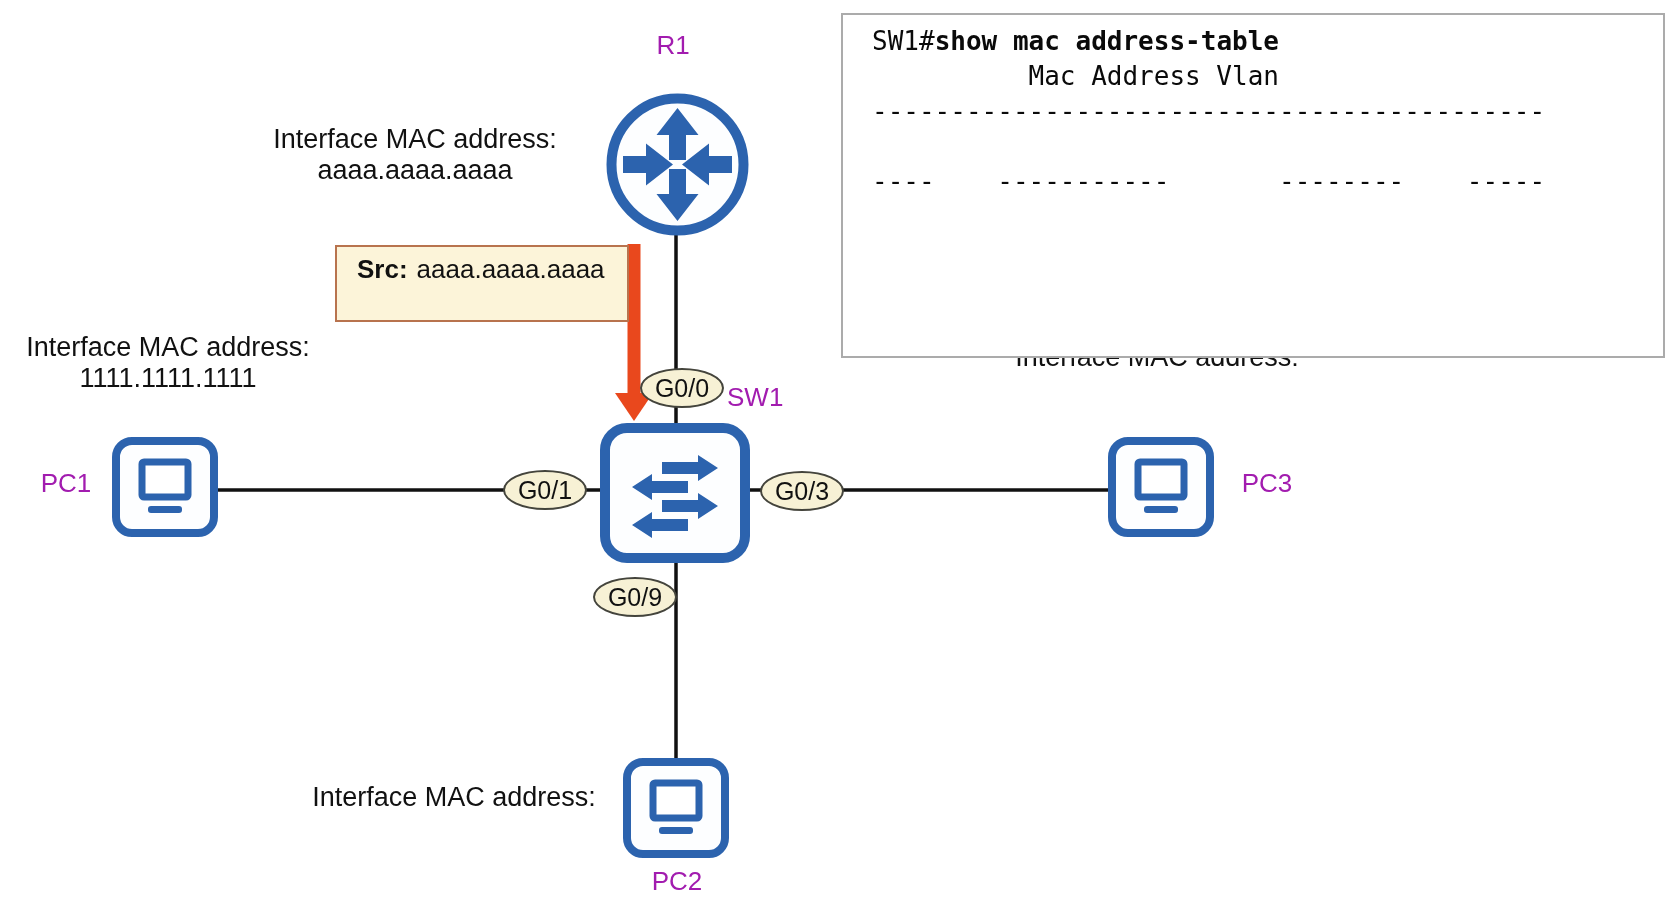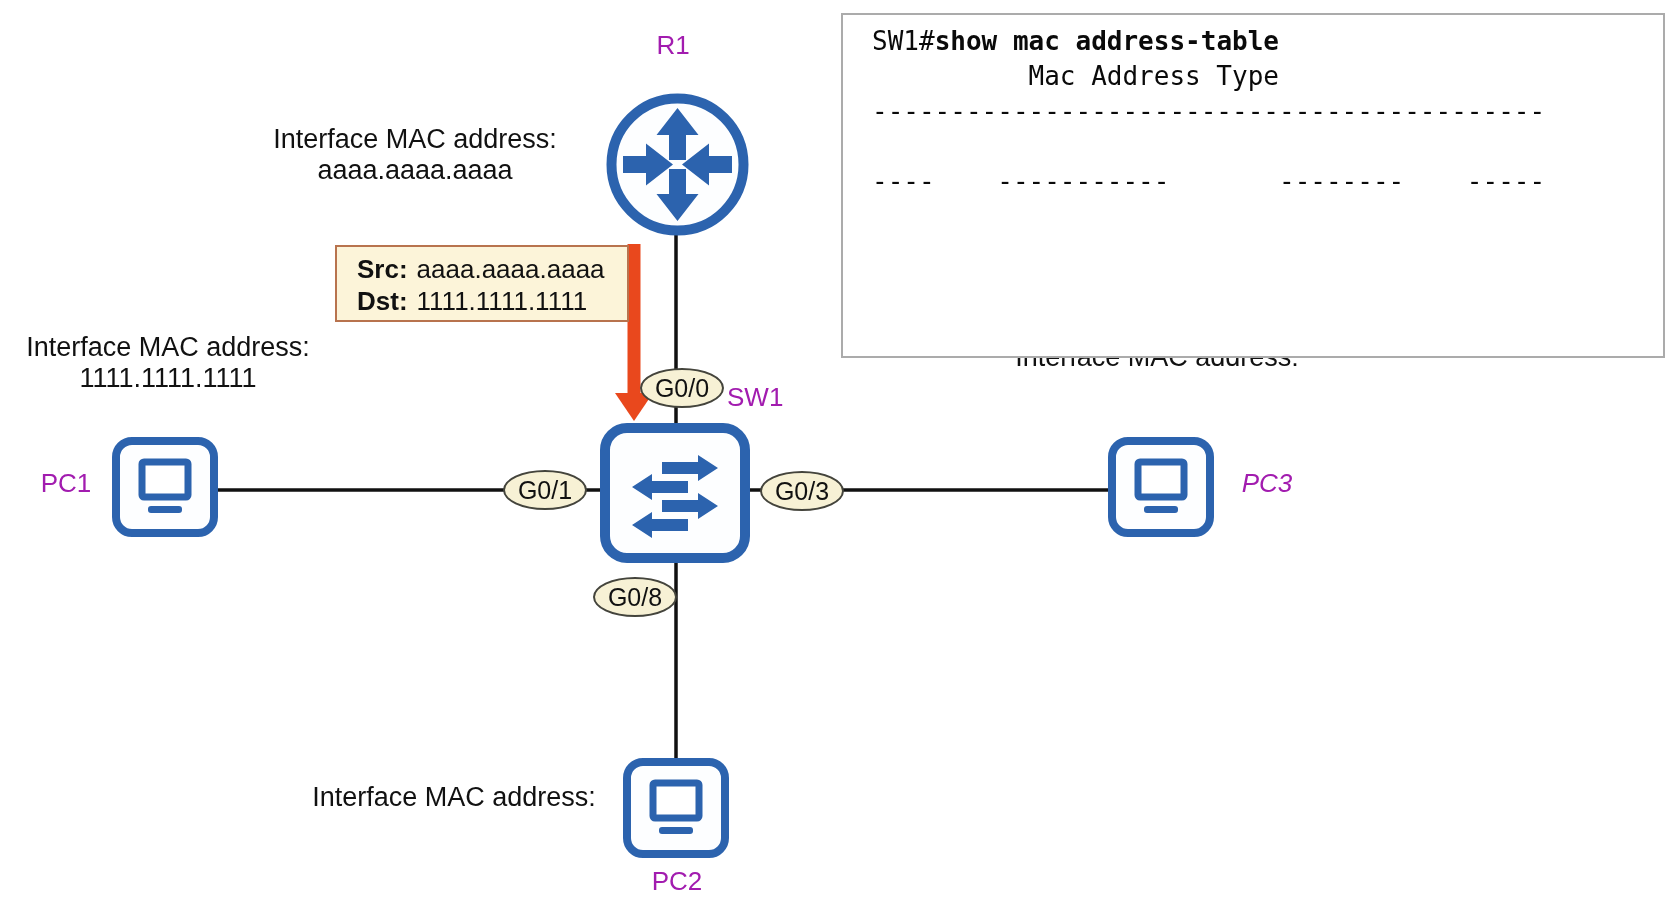--- a/index.html
+++ b/index.html
@@ -69,35 +69,34 @@
     <polygon fill="var(--device-blue,#2c63ae)" points="68,72.5 41,51.5 41,64 18,64 18,81 41,81 41,93.5"></polygon>
     <polygon fill="var(--device-blue,#2c63ae)" points="77,72.5 104,51.5 104,64 127,64 127,81 104,81 104,93.5"></polygon>
   </svg>
   <div class="mac-note" style="left:195px;top:124px;width:440px;">
     <div class="mac-heading">Interface MAC address:</div>
     <div class="mac-value">aaaa.aaaa.aaaa</div>
   </div>
 
   <div class="frame-note">
     <div><span class="b">Src:</span><span>aaaa.aaaa.aaaa</span></div>
-    <div><span class="b">Dst:</span><span>1111.1111.1111</span></div>
   </div>
 
   <div class="lbl" style="left:727px;top:382px;">SW1</div>
   <svg class="node" style="left:600px;top:423px;" width="150" height="140" viewBox="0 0 150 140">
     <rect x="5" y="5" width="140" height="130" rx="22" fill="#fdfeff" stroke="var(--device-blue,#2c63ae)" stroke-width="10"></rect>
     <polygon fill="var(--device-blue,#2c63ae)" points="118,45 98,32 98,39 62,39 62,51 98,51 98,58"></polygon>
     <polygon fill="var(--device-blue,#2c63ae)" points="32,64 52,51 52,58 88,58 88,70 52,70 52,77"></polygon>
     <polygon fill="var(--device-blue,#2c63ae)" points="118,83 98,70 98,77 62,77 62,89 98,89 98,96"></polygon>
     <polygon fill="var(--device-blue,#2c63ae)" points="32,102 52,89 52,96 88,96 88,108 52,108 52,115"></polygon>
   </svg>
 
   <div class="port" style="left:640px;top:368px;">G0/0</div>
   <div class="port" style="left:503px;top:470px;">G0/1</div>
-  <div class="port" style="left:593px;top:577px;">G0/8</div>
+  <div class="port" style="left:593px;top:577px;">G0/9</div>
   <div class="port" style="left:760px;top:471px;">G0/3</div>
 
   <div class="lbl ctr" style="left:6px;top:468px;width:120px;">PC1</div>
   <svg class="node" style="left:112px;top:437px;" width="106" height="100" viewBox="0 0 106 100">
     <rect x="4" y="4" width="98" height="92" rx="16" fill="#fdfeff" stroke="var(--device-blue,#2c63ae)" stroke-width="8"></rect>
     <rect x="30" y="25" width="46" height="35" rx="2" fill="#fff" stroke="var(--device-blue,#2c63ae)" stroke-width="7"></rect>
     <rect x="36" y="69" width="34" height="7" rx="3" fill="var(--device-blue,#2c63ae)"></rect>
   </svg>
   <div class="mac-note" style="left:0px;top:332px;width:336px;">
     <div class="mac-heading">Interface MAC address:</div>
@@ -107,31 +106,31 @@
   <div class="lbl ctr" style="left:617px;top:866px;width:120px;">PC2</div>
   <svg class="node" style="left:623px;top:758px;" width="106" height="100" viewBox="0 0 106 100">
     <rect x="4" y="4" width="98" height="92" rx="16" fill="#fdfeff" stroke="var(--device-blue,#2c63ae)" stroke-width="8"></rect>
     <rect x="30" y="25" width="46" height="35" rx="2" fill="#fff" stroke="var(--device-blue,#2c63ae)" stroke-width="7"></rect>
     <rect x="36" y="69" width="34" height="7" rx="3" fill="var(--device-blue,#2c63ae)"></rect>
   </svg>
   <div class="mac-note" style="left:234px;top:782px;width:440px;">
     <div class="mac-heading">Interface MAC address:</div>
   </div>
 
-  <div class="lbl ctr" style="left:1207px;top:468px;width:120px;font-style:italic;">PC3</div>
+  <div class="lbl ctr" style="left:1207px;top:468px;width:120px;">PC3</div>
   <svg class="node" style="left:1108px;top:437px;" width="106" height="100" viewBox="0 0 106 100">
     <rect x="4" y="4" width="98" height="92" rx="16" fill="#fdfeff" stroke="var(--device-blue,#2c63ae)" stroke-width="8"></rect>
     <rect x="30" y="25" width="46" height="35" rx="2" fill="#fff" stroke="var(--device-blue,#2c63ae)" stroke-width="7"></rect>
     <rect x="36" y="69" width="34" height="7" rx="3" fill="var(--device-blue,#2c63ae)"></rect>
   </svg>
   <div class="mac-note" style="left:937px;top:342px;width:440px;">
     <div class="mac-heading">Interface MAC address:</div>
   </div>
 
   <div class="terminal">
     <div class="tline"><span>SW1#</span><span class="b">show mac address-table</span></div>
-    <div class="tline">          Mac Address Type</div>
+    <div class="tline">          Mac Address Vlan</div>
     <div class="tline">-------------------------------------------</div>
     <div class="tline"></div>
     <div class="tline">----    -----------       --------    -----</div>
   </div>
 
 </div>
 
 </body></html>

